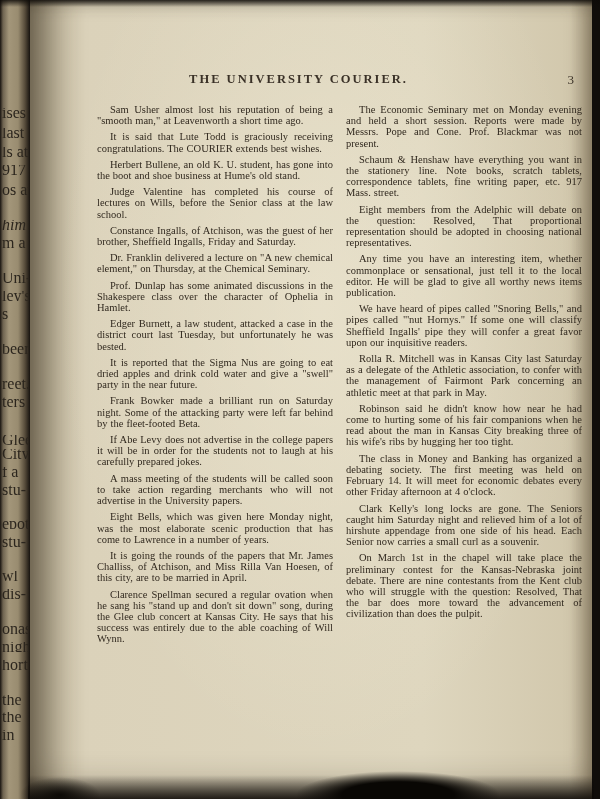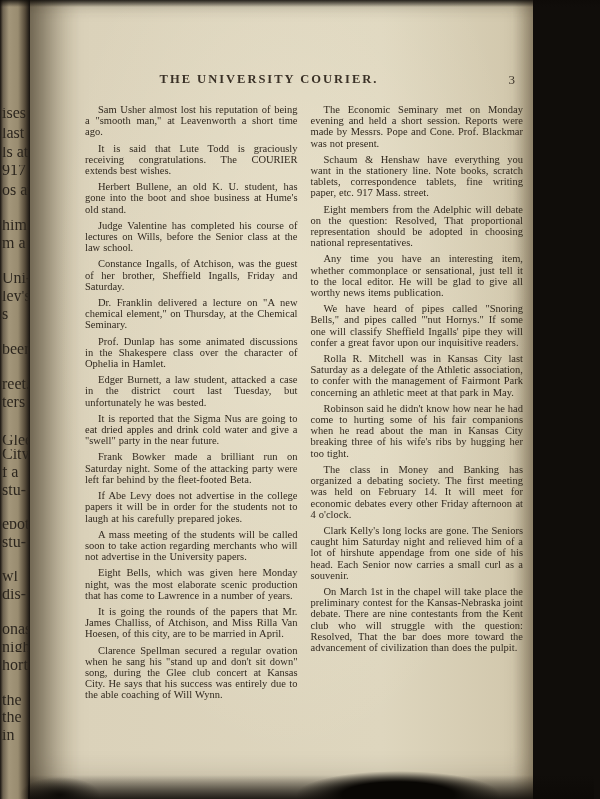--- a/index.html
+++ b/index.html
@@ -34,21 +34,21 @@
     font-size: 16px;
     line-height: 10px;
     color: #2b251d;
     white-space: nowrap;
     overflow: hidden;
   }
   
   .page {
     position: absolute;
     left: 30px; top: 0;
-    width: 503px; height: 799px;
+    width: 562px; height: 799px;
     background:
       radial-gradient(ellipse at 52% 38%, rgba(255,250,232,0.30), rgba(0,0,0,0) 65%),
       linear-gradient(90deg, #c3b89c 0%, #dbd2ba 10%, #ded6be 70%, #d2c8ad 96%, #b4a88b 100%),
       #d8cfb6;
     box-shadow:
       inset 42px 0 34px -24px rgba(42,32,20,0.55),
       inset -16px 0 22px -12px rgba(62,50,34,0.40),
       inset 0 -28px 34px -18px rgba(50,40,26,0.45),
       inset 0 14px 18px -12px rgba(50,40,26,0.35);
     box-sizing: border-box;
@@ -72,20 +72,21 @@
   }
   .page-number {
     position: absolute;
     right: 8px; top: 0;
     font-size: 13px;
     color: #3a3127;
   }
   .columns {
     display: flex;
     gap: 13px;
+    margin-left: 12px;
   }
   .col {
     flex: 1 1 0;
     min-width: 0;
   }
   .col p {
     margin: 0 0 5px 0;
     text-indent: 13px;
     text-align: justify;
     font-size: 10.5px;
@@ -129,21 +130,21 @@
 <body>
 
 <div class="scan">
 
   <div class="adjacent-edge">
       <span class="frag" style="top: 108px;">ises</span>
       <span class="frag" style="top: 128px;">last</span>
       <span class="frag" style="top: 147px;">ls at</span>
       <span class="frag" style="top: 165px;">917</span>
       <span class="frag" style="top: 185px;">os at</span>
-      <span class="frag" style="top: 220px;">him</span>
+      <span class="frag" style="top: 220px; font-style: italic;">him</span>
       <span class="frag" style="top: 238px;">m a</span>
       <span class="frag" style="top: 273px;">Uni-</span>
       <span class="frag" style="top: 291px;">ley's</span>
       <span class="frag" style="top: 309px;">s</span>
       <span class="frag" style="top: 344px;">been</span>
       <span class="frag" style="top: 379px;">reet,</span>
       <span class="frag" style="top: 397px;">ters</span>
       <span class="frag" style="top: 435px;">Glee</span>
       <span class="frag" style="top: 449px;">City.</span>
       <span class="frag" style="top: 467px;">f a</span>

